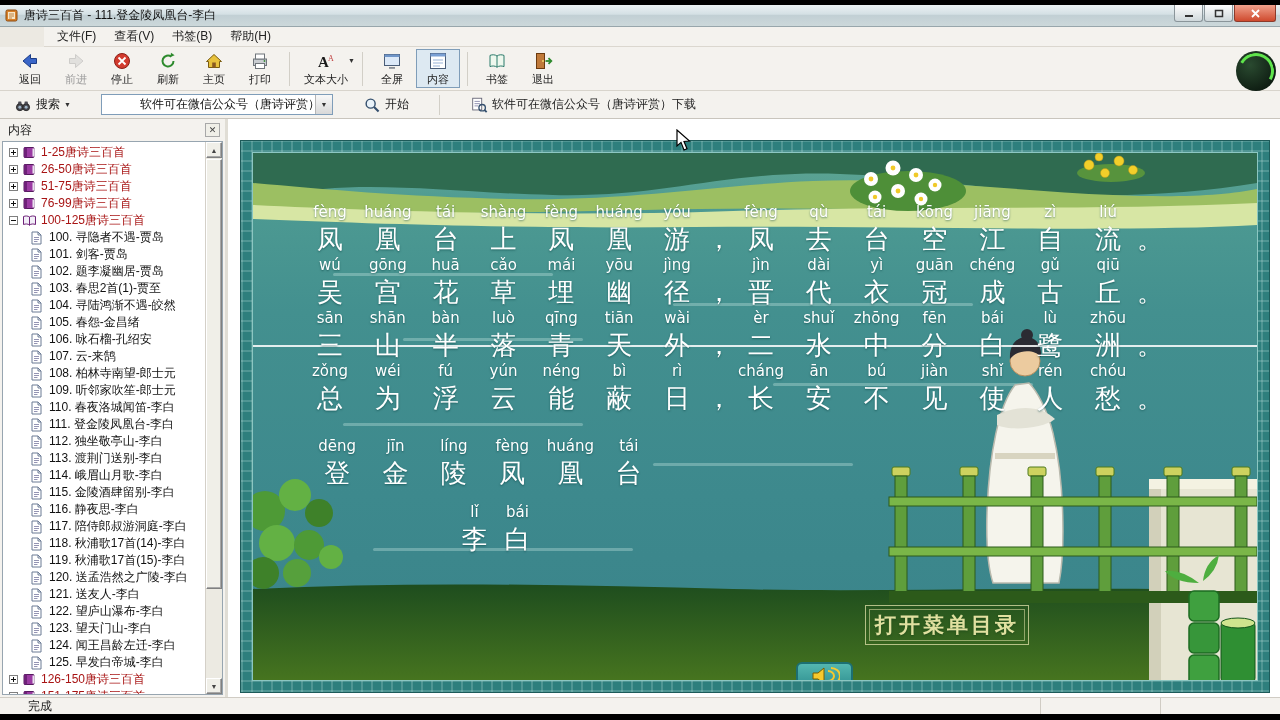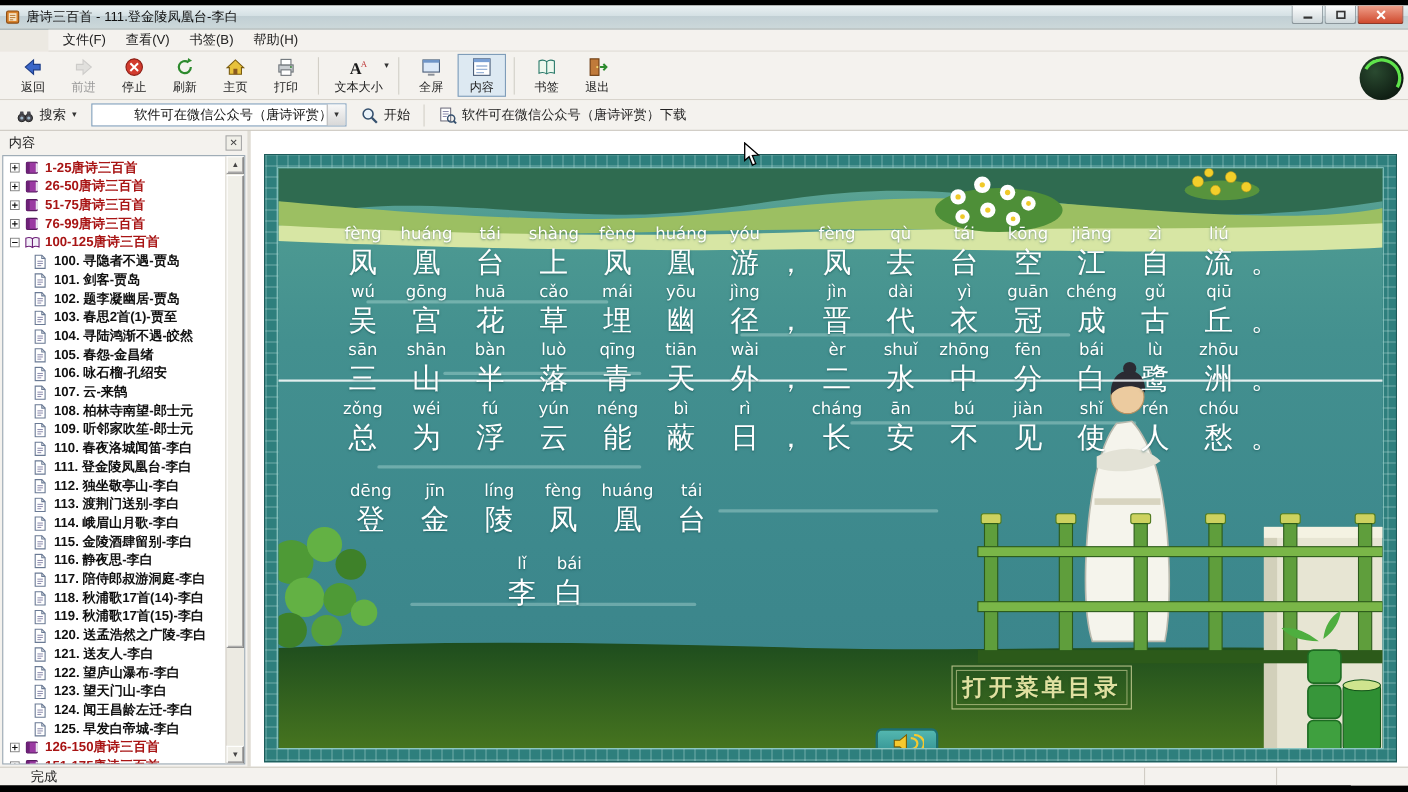--- a/index.html
+++ b/index.html
@@ -35,21 +35,21 @@
   .tb-btn .tb-ico { height:20px; display:flex; align-items:center; }
   .tb-lbl { font-size:11px; color:#222; white-space:nowrap; }
   .tb-btn.disabled .tb-ico { opacity:.4; filter:grayscale(1); }
   .tb-btn.disabled .tb-lbl { color:#9a9a9a; }
   .tb-btn.pressed { border:1px solid #7f9db9; background:#dde9f2; }
   .tb-dd { position:absolute; right:-1px; top:7px; font-size:7px; color:#333; }
   .tb-sep { width:1px; height:34px; background:#d2cfc7; margin:0 5px; flex:none; }
 
   
   .searchbar { position:absolute; top:86px; left:0; width:100%; height:28px; background:#f4f2ee;
-    border-bottom:1px solid #c9c5bd; display:flex; align-items:center; gap:6px; padding-left:8px; font-size:12px; }
+    border-bottom:1px solid #c9c5bd; display:flex; align-items:center; gap:24px; padding-left:8px; font-size:12px; }
   .sb-btn { display:flex; align-items:center; gap:4px; padding:2px 6px; color:#222; }
   .sb-ico { display:flex; }
   .sb-dd { font-size:7px; color:#333; }
   .combo { width:232px; height:21px; background:#fff; border:1px solid #7f9db9; display:flex; align-items:center;padding-left:34px; }
   .combo-text { flex:1; padding:0 4px; font-size:12px; white-space:nowrap; overflow:hidden; color:#111; }
   .combo-btn { width:17px; height:100%; background:linear-gradient(#f8f8f8,#d8d8d8);
     border-left:1px solid #b5b5b5; display:flex; align-items:center; justify-content:center; font-size:7px; color:#333; }
   .sb-sep { width:1px; height:20px; background:#d2cfc7; }
 
   
@@ -60,21 +60,21 @@
 
   
   .main { position:absolute; top:114px; left:0; width:100%; height:578px; }
   .sidebar { position:absolute; left:0; top:0; width:225px; height:100%; background:#f4f2ee; }
   .sidebar-header { height:22px; display:flex; align-items:center; padding:0 5px 0 8px; font-size:12px; color:#222; }
   .sidebar-close { margin-left:auto; width:15px; height:14px; border:1px solid #a8a8a8; background:#f0efe8;
     display:flex; align-items:center; justify-content:center; font-size:9px; color:#444; line-height:1; }
   .tree-panel { position:absolute; left:2px; right:2px; top:22px; bottom:2px; background:#fff;
     border:1px solid #97a5b0; overflow:hidden; }
   .tree { position:absolute; left:0; top:0; right:17px; bottom:0; overflow:hidden; padding-top:2px; }
-  .tree-row { display:flex; align-items:center; height:17px; padding-left:6px; gap:4px; white-space:nowrap;font-weight:bold; }
+  .tree-row { display:flex; align-items:center; height:17px; padding-left:6px; gap:4px; white-space:nowrap; }
   .tree-row.child { padding-left:27px; }
   .tree-box { width:9px; height:9px; flex:none; display:flex; }
   .tree-ico { width:15px; height:14px; flex:none; display:flex; }
   .tree-lbl { font-size:12px; color:#111; overflow:hidden; max-width:158px; }
   .tree-lbl.red { color:#a81414; }
   .vscroll { position:absolute; right:0; top:0; bottom:0; width:17px; background:#eceae2; border-left:1px solid #d4d0c8; }
   .varrow { position:absolute; left:0; width:16px; height:16px; background:#f0efe8;
     border:1px solid #fff; border-right-color:#808080; border-bottom-color:#808080;
     box-shadow:inset -1px -1px 0 #a8a8a8; display:flex; align-items:center; justify-content:center;
     font-size:7px; color:#444; }

